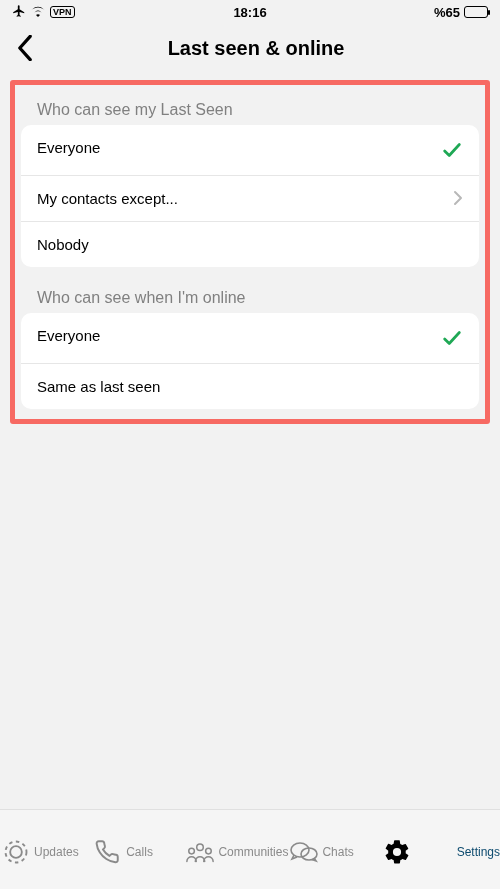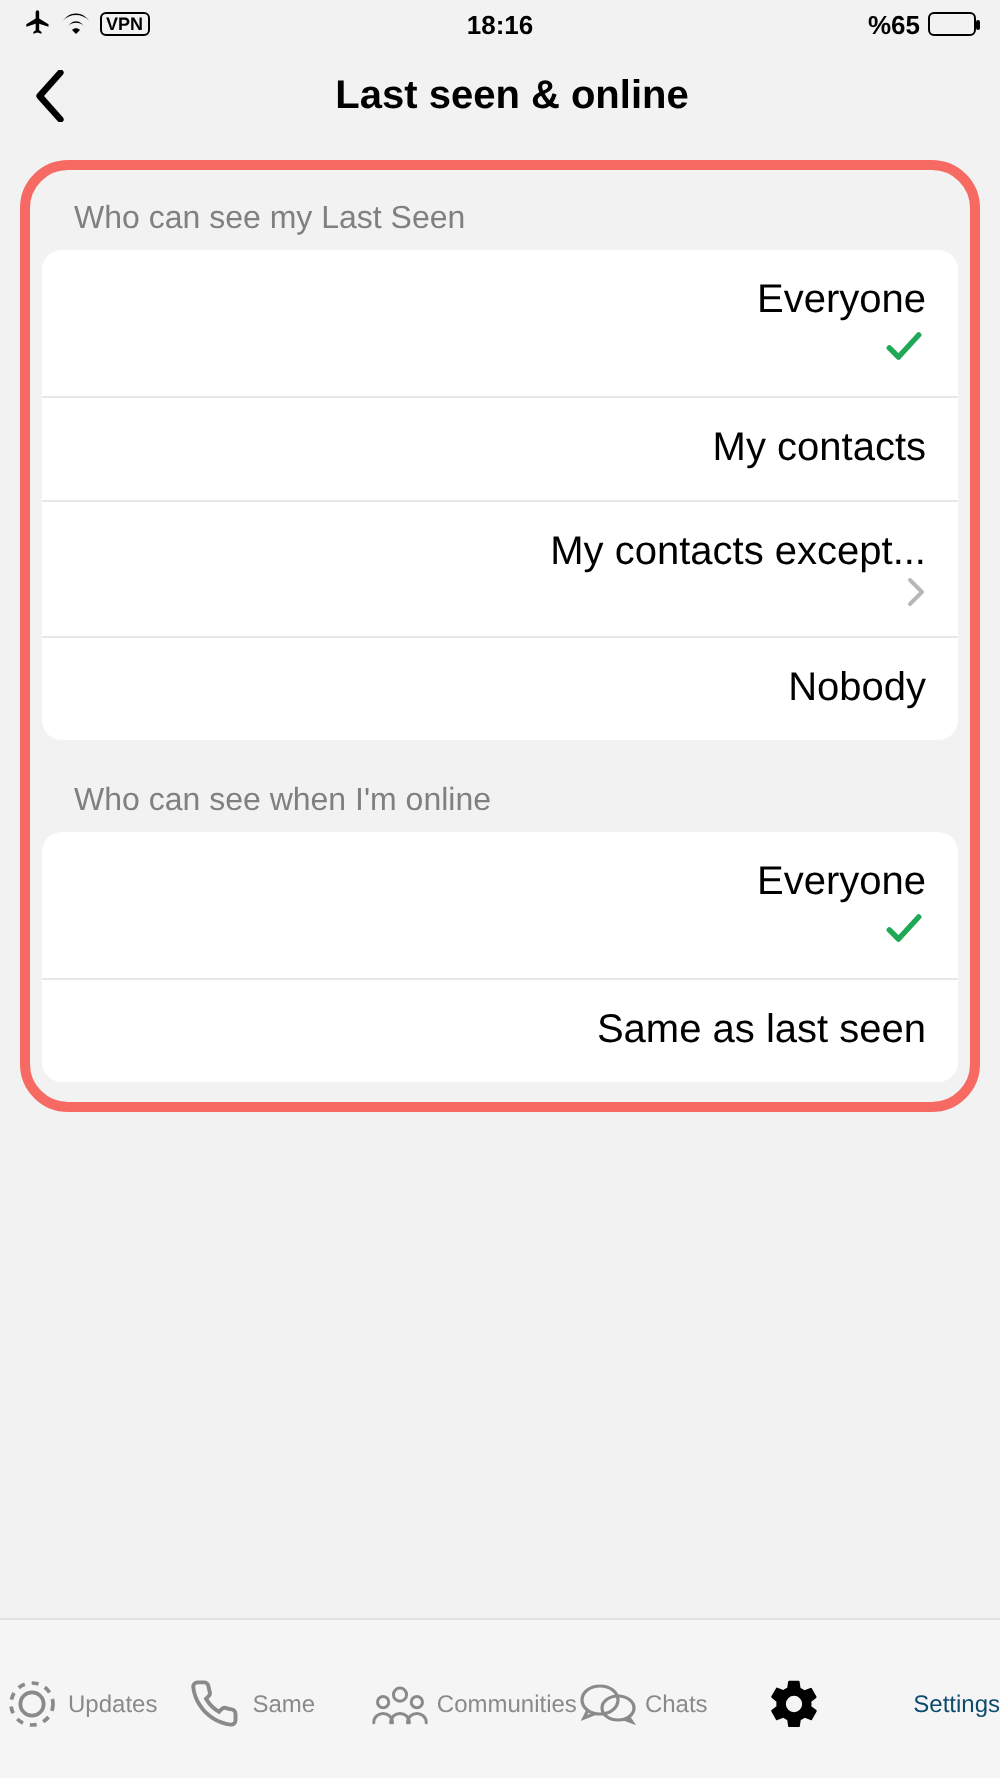--- a/index.html
+++ b/index.html
@@ -45,42 +45,41 @@
       left: 8px; top: 50%; transform: translateY(-50%);
       width: 34px; height: 34px;
       display: flex; align-items: center; justify-content: center;
     }
     .title { font-size: 20px; font-weight: 700; }
 
     
     .frame {
       margin: 8px 10px 0;
       border: 5px solid #f76a63;
-      border-radius: 24px;
+      border-radius: 3px;
       padding: 6px 6px 10px;
     }
 
     .section-header {
       color: #808080;
       font-size: 16px;
       padding: 10px 16px 6px;
     }
     .list {
       background: #fff;
       border-radius: 10px;
       overflow: hidden;
     }
     .row {
       display: flex;
-      align-items: flex-end;
+      align-items: flex-start;
       justify-content: space-between;
       padding: 14px 16px;
-      font-size: 20px;
+      font-size: 15px;
       border-bottom: 1px solid #e6e6e6;
-      flex-direction: column;
     }
     .row:last-child { border-bottom: none; }
     .row .acc { display: flex; align-items: center; }
     .check svg { display: block; }
     .chevron svg { display: block; }
 
     .spacer { height: 12px; }
 
     
     .tabbar {
@@ -144,23 +143,20 @@
   <div class="list">
     <div class="row">
       <span>Everyone</span>
       <span class="acc check">
         <svg width="22" height="22" viewBox="0 0 24 24" fill="none" stroke="#1fa855" stroke-width="3" stroke-linecap="round" stroke-linejoin="round">
             <polyline points="4,13 9,18 20,6"></polyline>
           </svg>
       </span>
     </div>
     <div class="row">
-      <span>My contacts</span>
-    </div>
-    <div class="row">
       <span>My contacts except...</span>
       <span class="acc chevron">
         <svg width="10" height="16" viewBox="0 0 10 16" fill="none" stroke="#b8b8b8" stroke-width="2" stroke-linecap="round" stroke-linejoin="round">
             <polyline points="2,2 8,8 2,14"></polyline>
           </svg>
       </span>
     </div>
     <div class="row">
       <span>Nobody</span>
     </div>
@@ -194,21 +190,21 @@
         </svg>
     </div>
     <span>Updates</span>
   </div>
   <div class="tab">
     <div class="ticon">
       <svg width="26" height="26" viewBox="0 0 24 24" fill="none" stroke="#8a8a8a" stroke-width="1.8" stroke-linecap="round">
           <path d="M21 16.5v3a2 2 0 0 1-2.2 2 19 19 0 0 1-8.3-3 19 19 0 0 1-6-6A19 19 0 0 1 1.5 4.2 2 2 0 0 1 3.5 2h3a2 2 0 0 1 2 1.7c.1.9.3 1.8.6 2.6a2 2 0 0 1-.5 2.1L7.4 9.6a16 16 0 0 0 6 6l1.2-1.2a2 2 0 0 1 2.1-.5c.8.3 1.7.5 2.6.6A2 2 0 0 1 21 16.5z"></path>
         </svg>
     </div>
-    <span>Same</span>
+    <span>Calls</span>
   </div>
   <div class="tab">
     <div class="ticon">
       <svg width="30" height="28" viewBox="0 0 32 24" fill="none" stroke="#8a8a8a" stroke-width="1.6" stroke-linecap="round">
           <circle cx="16" cy="7" r="3.5"></circle>
           <circle cx="7" cy="11" r="3"></circle>
           <circle cx="25" cy="11" r="3"></circle>
           <path d="M2 22c0-3 2.5-5 5-5s5 2 5 5"></path>
           <path d="M11 22c0-3 2.5-5 5-5s5 2 5 5"></path>
           <path d="M20 22c0-3 2.5-5 5-5s5 2 5 5"></path>

